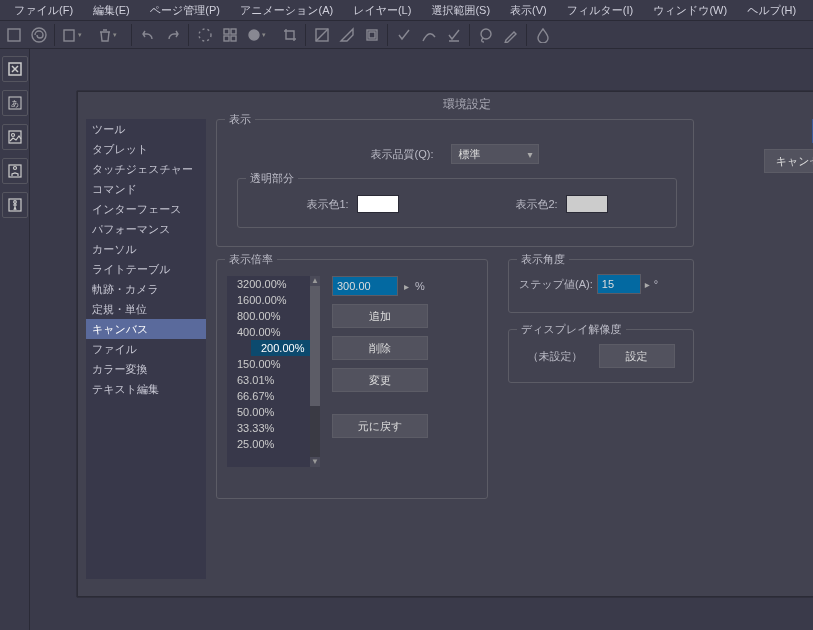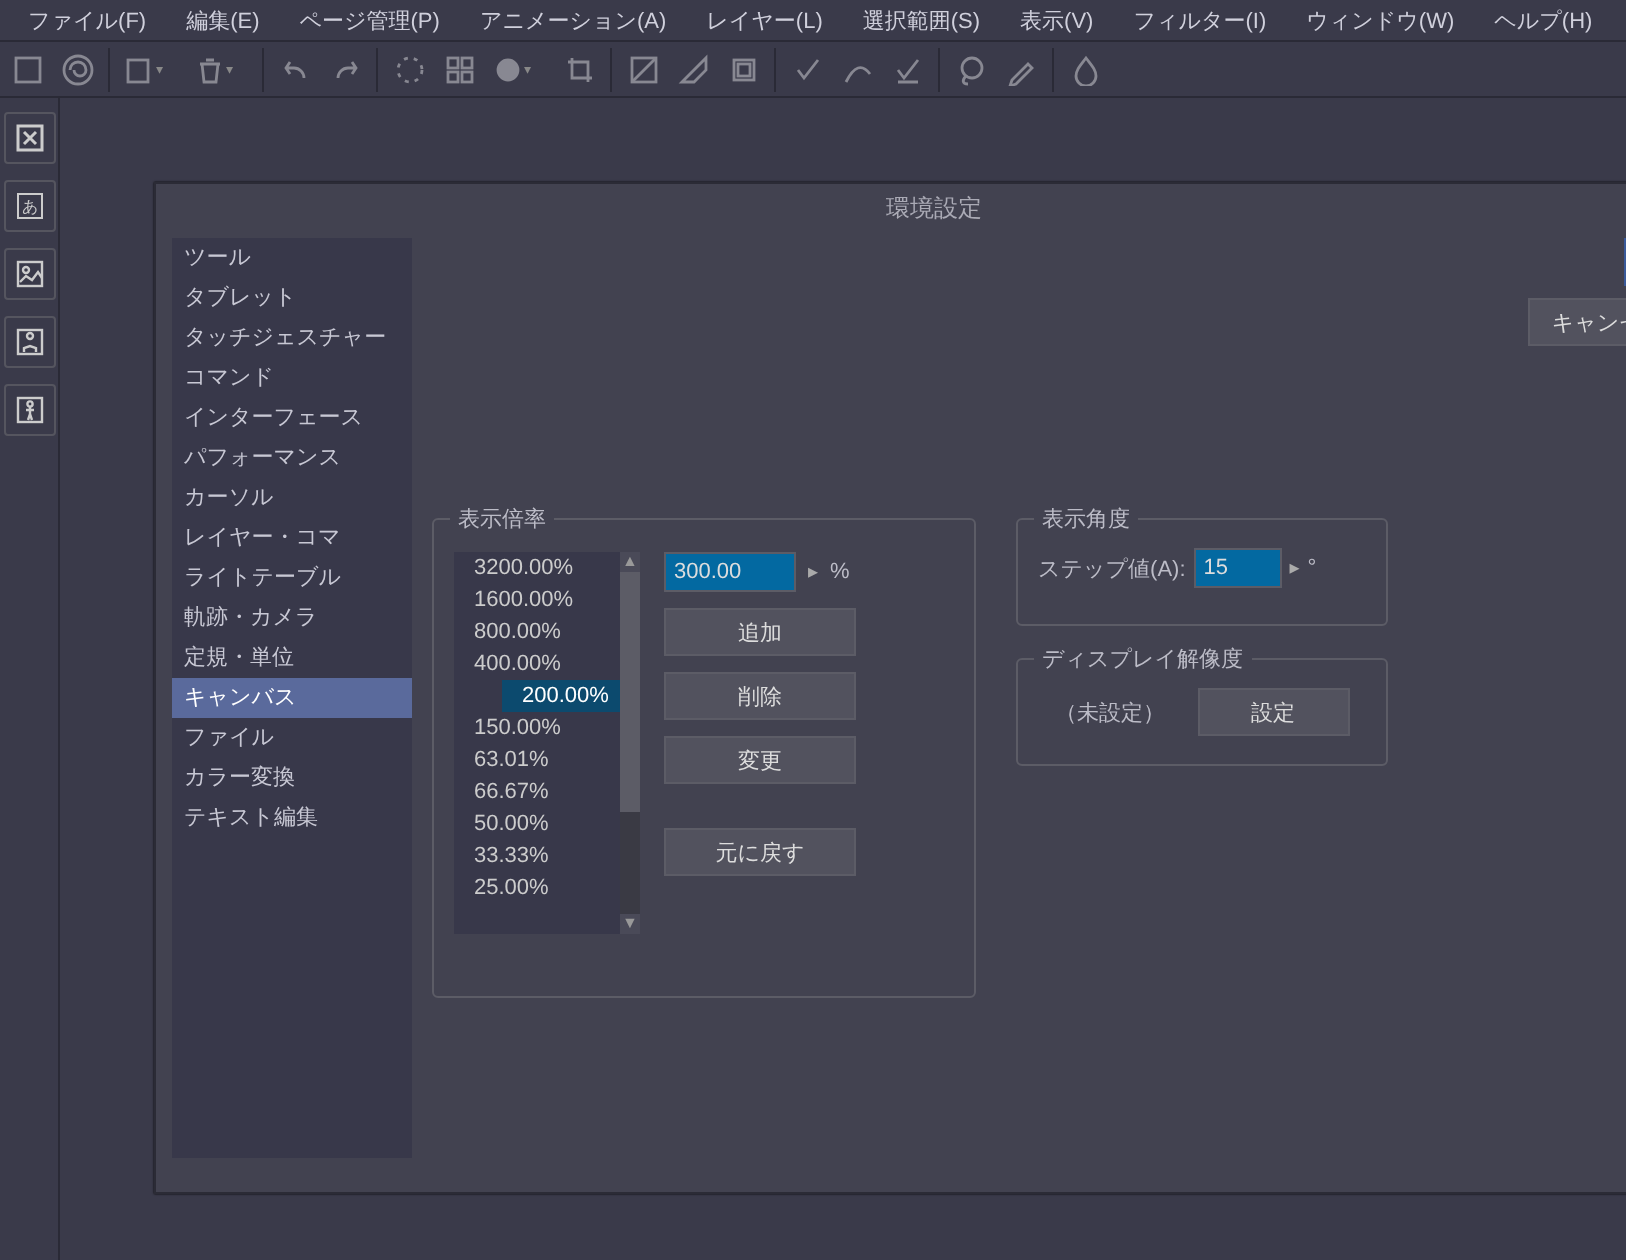--- a/index.html
+++ b/index.html
@@ -384,37 +384,61 @@
   <div class="dialog-body">
 
     <div class="catlist" id="catlist">
         <div class="cat">ツール</div>
         <div class="cat">タブレット</div>
         <div class="cat">タッチジェスチャー</div>
         <div class="cat">コマンド</div>
         <div class="cat">インターフェース</div>
         <div class="cat">パフォーマンス</div>
         <div class="cat">カーソル</div>
-        <div class="cat">レイヤー・コマ</div>
         <div class="cat">ライトテーブル</div>
         <div class="cat">軌跡・カメラ</div>
         <div class="cat">定規・単位</div>
         <div class="cat selected">キャンバス</div>
         <div class="cat">ファイル</div>
         <div class="cat">カラー変換</div>
         <div class="cat">テキスト編集</div>
       </div>
 
     <div class="panel">
 
       <div style="position:absolute; right:0; top:0; width:84px;">
         <div class="btn btn-primary" style="width:80px;height:24px;margin-bottom:6px;margin-left:48px;">OK</div>
         <div class="btn" style="width:80px;height:24px;">キャンセル</div>
       </div>
 
+      <div class="group" style="left:0; top:0; width:478px; height:128px;">
+        <div class="legend">表示</div>
+
+        <div style="display:flex;align-items:center;justify-content:center;gap:18px;margin-top:12px;">
+          <span class="lbl">表示品質(Q):</span>
+          <div class="select">
+            <span>標準</span>
+            <span class="arrow-icon">▾</span>
+          </div>
+        </div>
+
+        <div class="group" style="position:relative; left:10px; top:14px; width:440px; height:50px;">
+          <div class="legend">透明部分</div>
+          <div style="display:flex;align-items:center;justify-content:space-around;margin-top:4px;">
+            <div style="display:flex;align-items:center;gap:8px;">
+              <span class="lbl">表示色1:</span>
+              <span class="swatch" style="background:#ffffff"></span>
+            </div>
+            <div style="display:flex;align-items:center;gap:8px;">
+              <span class="lbl">表示色2:</span>
+              <span class="swatch" style="background:#cccccc"></span>
+            </div>
+          </div>
+        </div>
+      </div>
 
       <div class="group" style="left:0; top:140px; width:272px; height:240px;">
         <div class="legend">表示倍率</div>
 
         <div style="display:flex;gap:12px;margin-top:4px;">
           <div class="zoomlist" id="zoomlist">
             <div class="zitem">3200.00%</div>
               <div class="zitem">1600.00%</div>
               <div class="zitem">800.00%</div>
               <div class="zitem">400.00%</div>

